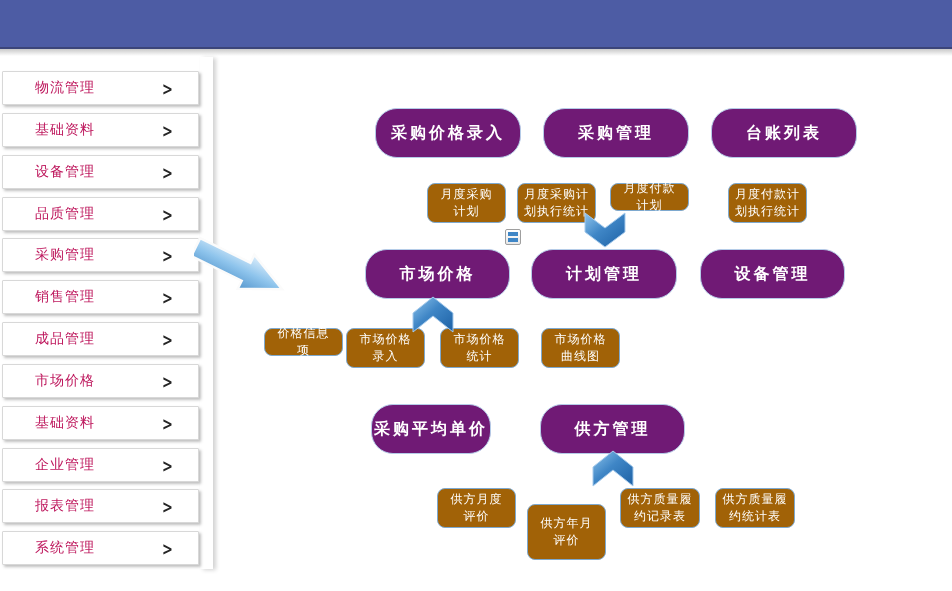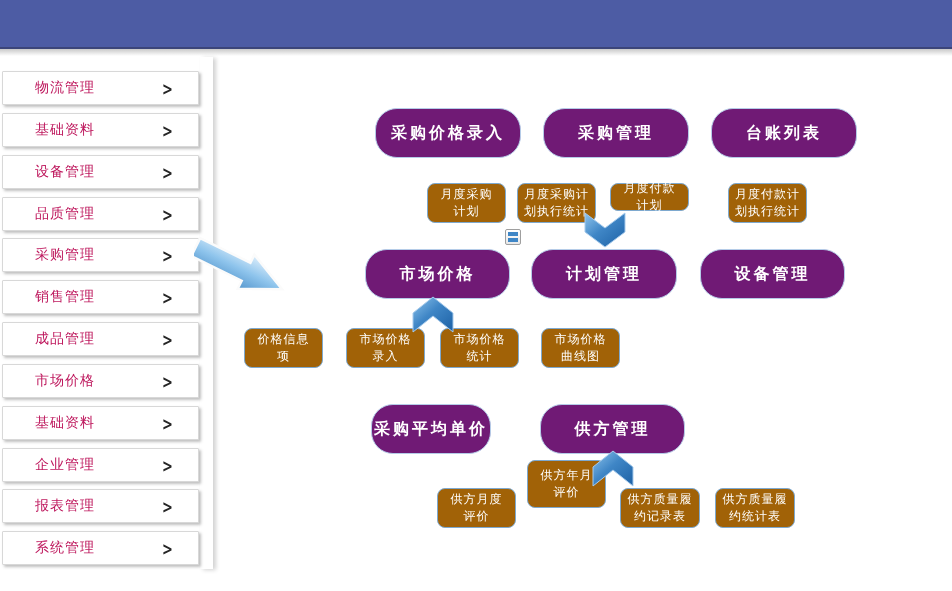--- a/index.html
+++ b/index.html
@@ -102,31 +102,31 @@
 <div class="node large" style="left:540px;top:404px;width:145px;height:50px">供方管理</div>
 
 <div class="node small" style="left:427px;top:183px;width:79px;height:40px">月度采购
 计划</div>
 <div class="node small" style="left:517px;top:183px;width:79px;height:40px">月度采购计
 划执行统计</div>
 <div class="node small" style="left:610px;top:183px;width:79px;height:28px">月度付款
 计划</div>
 <div class="node small" style="left:728px;top:183px;width:79px;height:40px">月度付款计
 划执行统计</div>
-<div class="node small" style="left:244px;top:328px;width:79px;height:40px">价格信息
+<div class="node small" style="left:264px;top:328px;width:79px;height:28px">价格信息
 项</div>
 <div class="node small" style="left:346px;top:328px;width:79px;height:40px">市场价格
 录入</div>
 <div class="node small" style="left:440px;top:328px;width:79px;height:40px">市场价格
 统计</div>
 <div class="node small" style="left:541px;top:328px;width:79px;height:40px">市场价格
 曲线图</div>
 <div class="node small" style="left:437px;top:488px;width:79px;height:40px">供方月度
 评价</div>
-<div class="node small" style="left:527px;top:460px;width:79px;height:48px">供方年月
+<div class="node small" style="left:527px;top:504px;width:79px;height:56px">供方年月
 评价</div>
 <div class="node small" style="left:620px;top:488px;width:80px;height:40px">供方质量履
 约记录表</div>
 <div class="node small" style="left:715px;top:488px;width:80px;height:40px">供方质量履
 约统计表</div>
 
 <div class="list-icon">
   <div class="bar"></div>
   <div class="bar"></div>
 </div>

